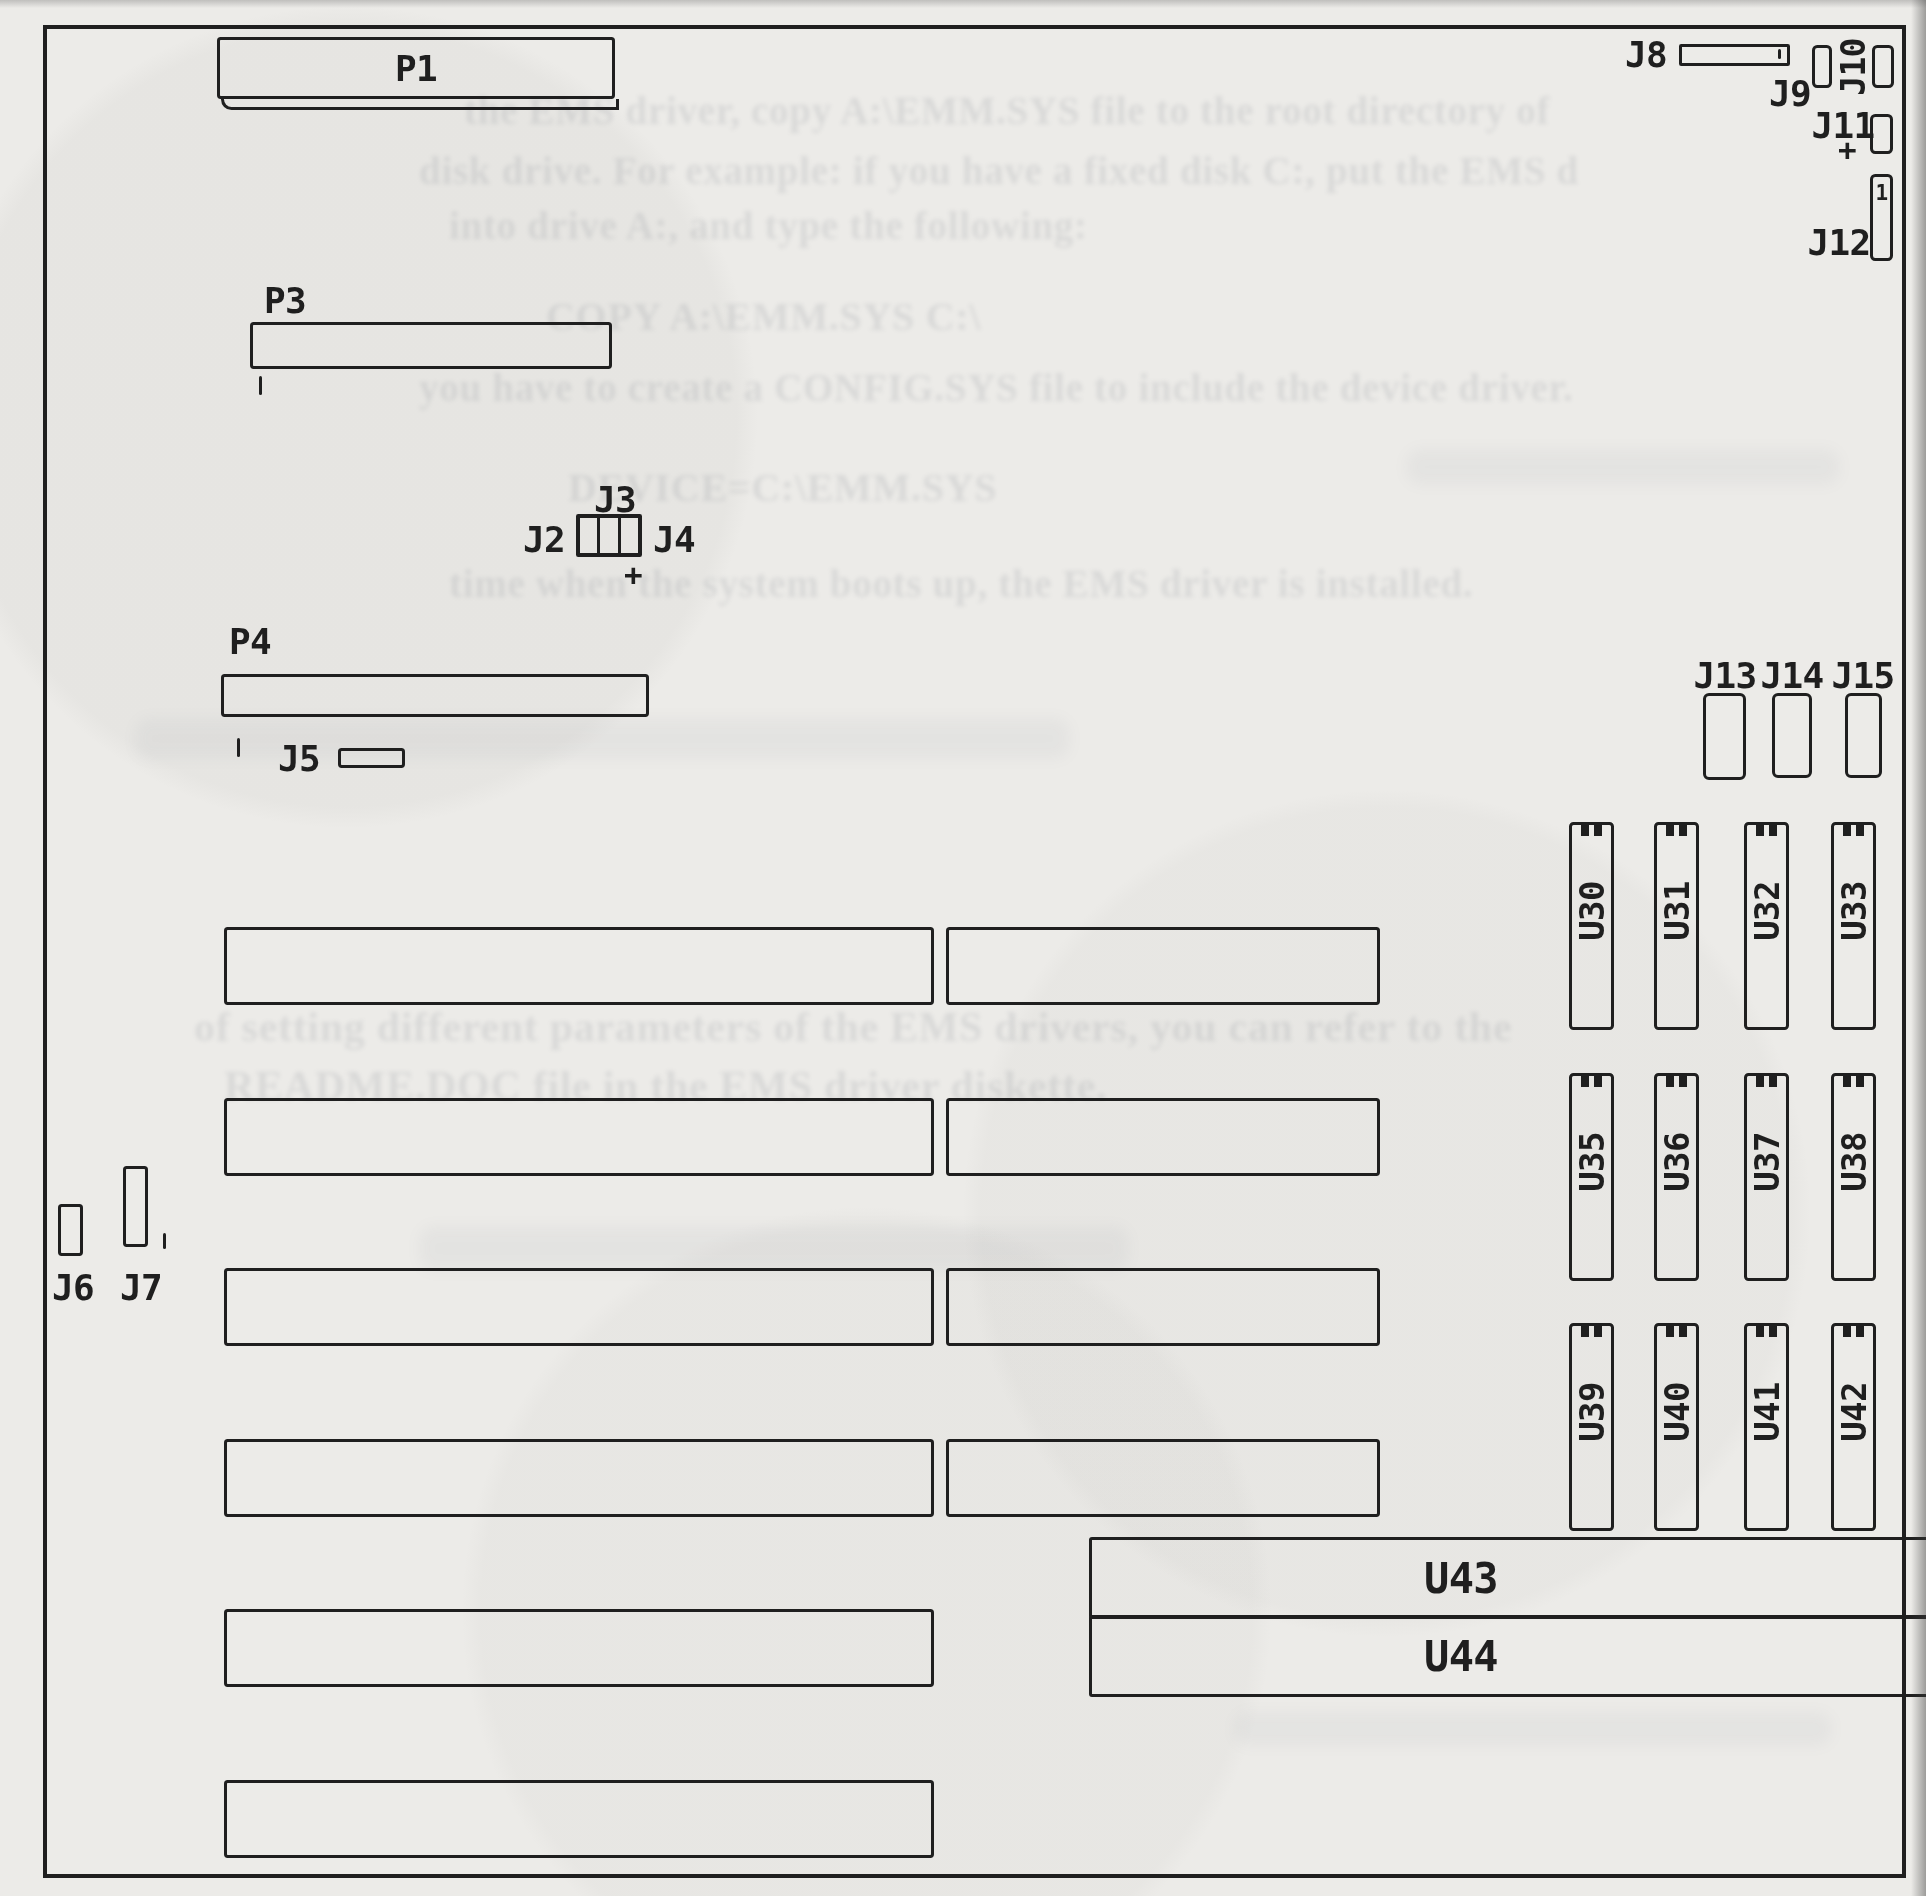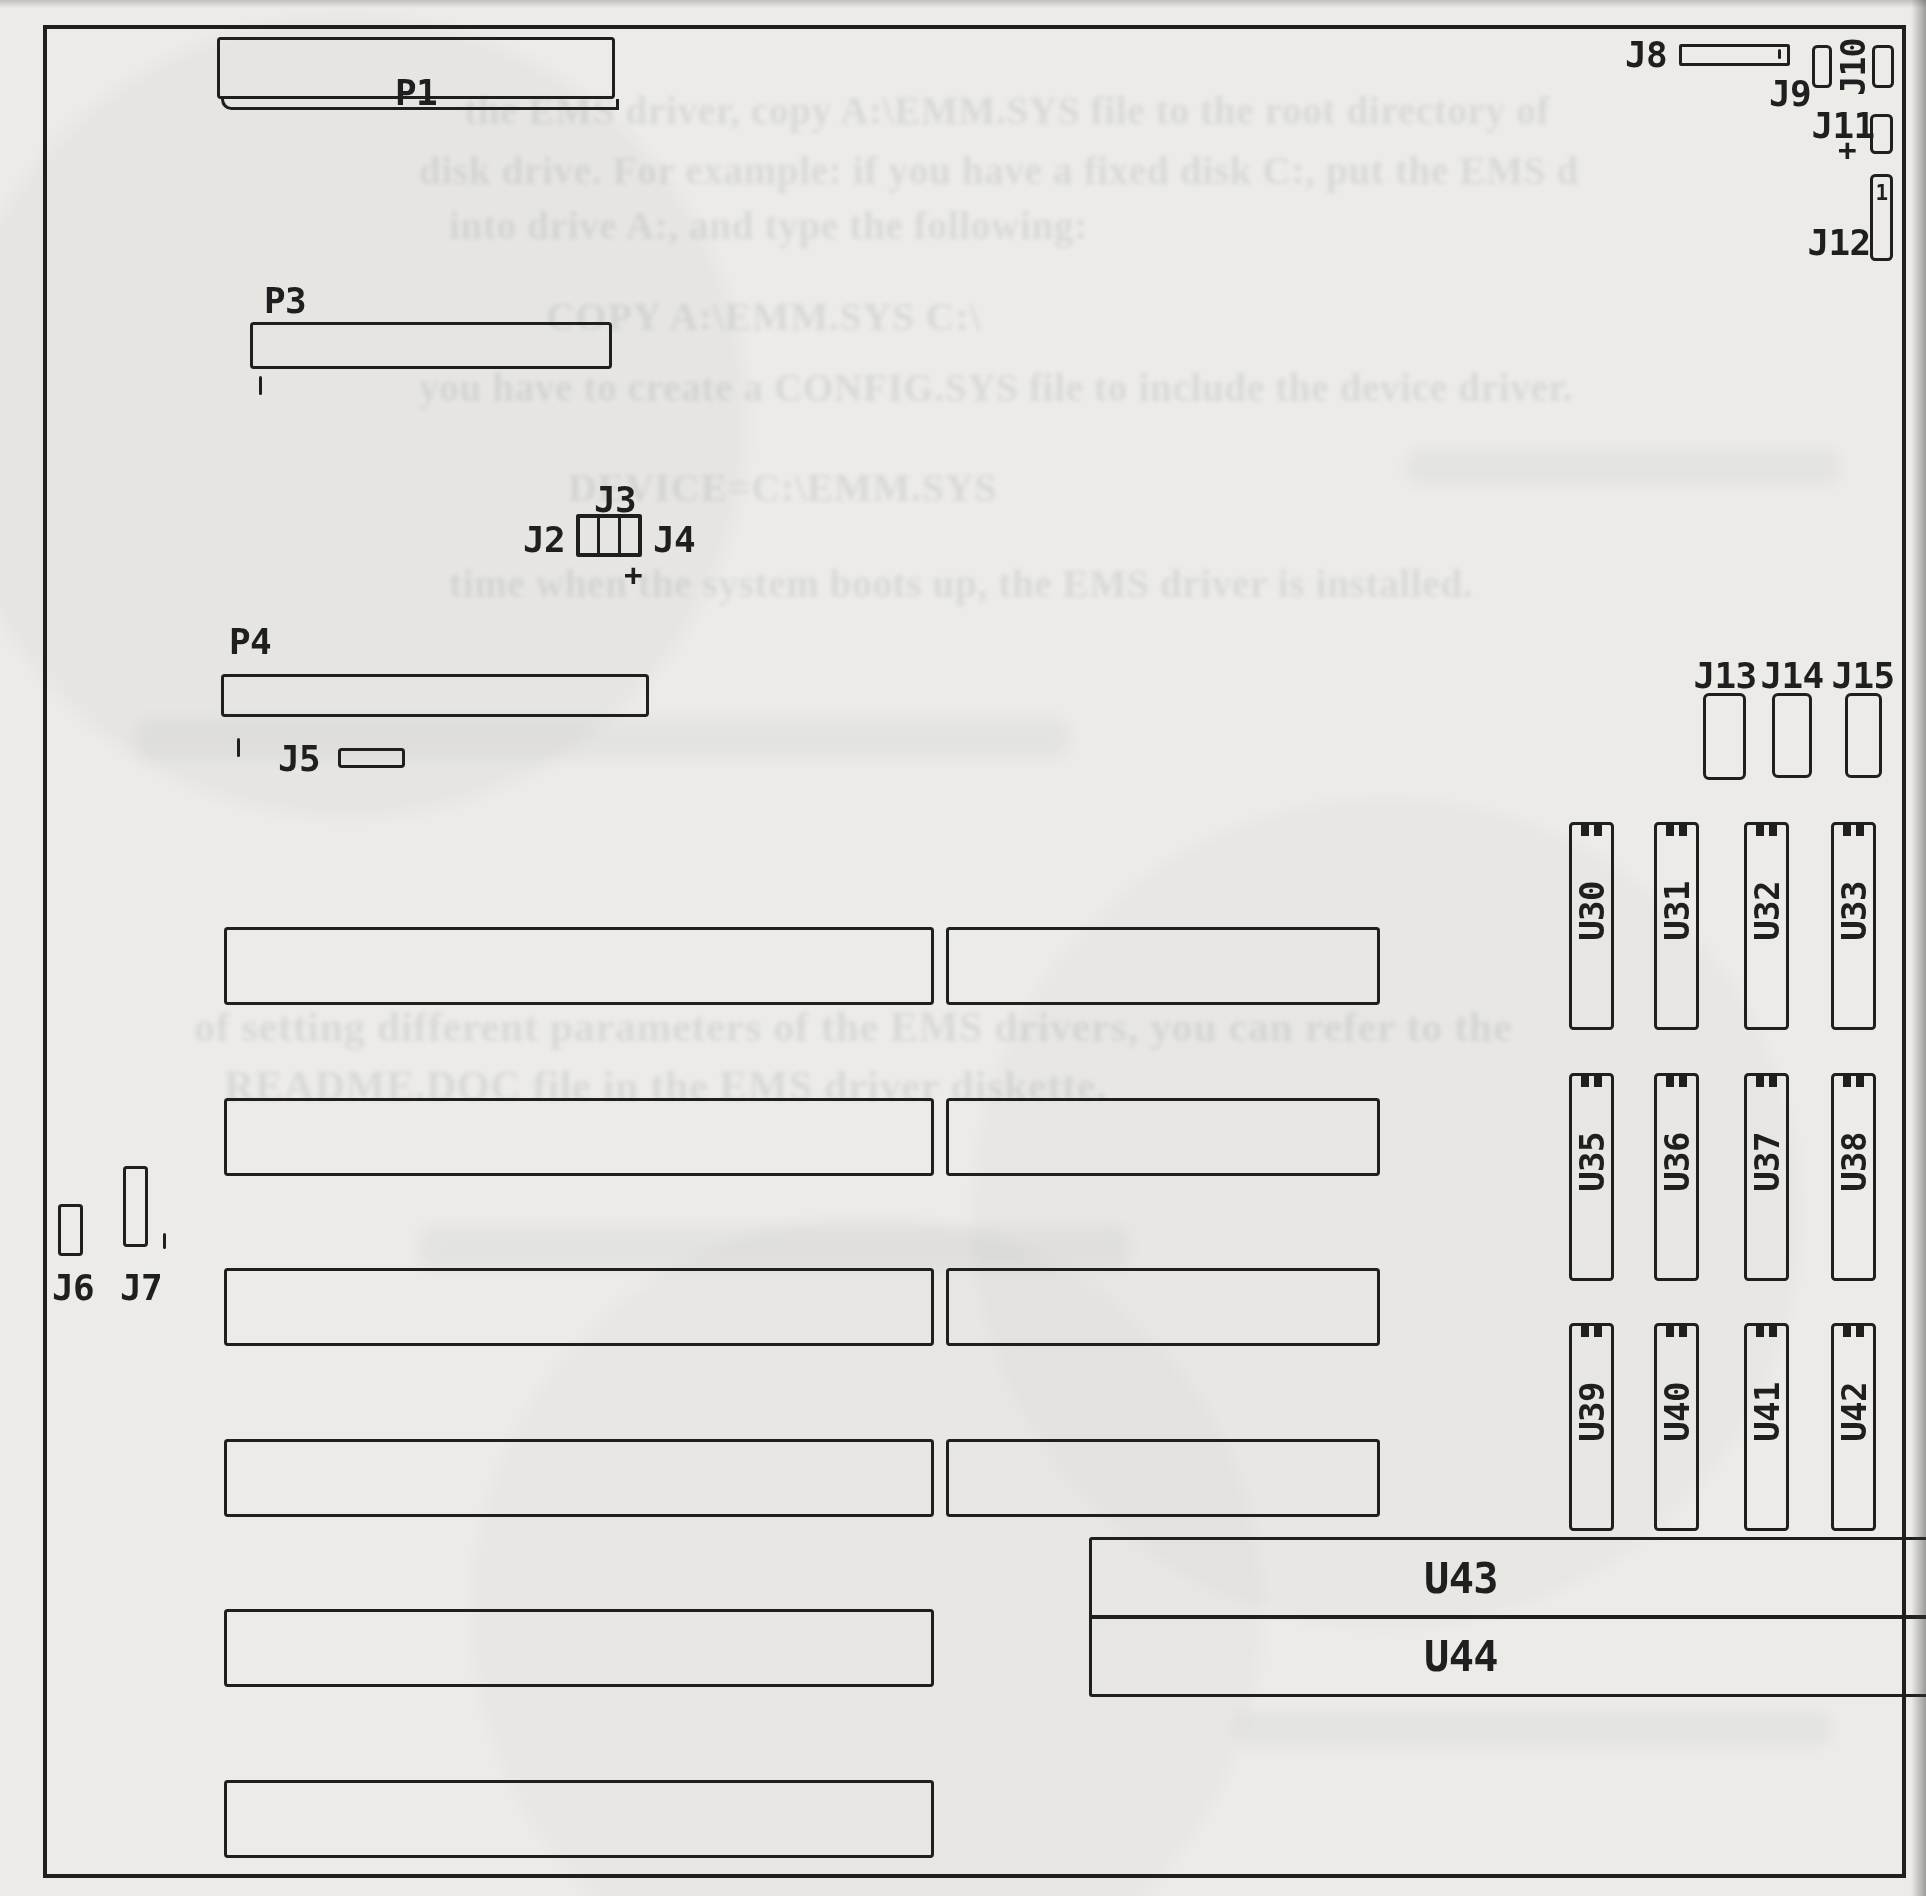--- a/index.html
+++ b/index.html
@@ -21,21 +21,21 @@
     color:#5d6470;opacity:0.13;filter:blur(2.2px);letter-spacing:0.7px;
   }
   .smudge{position:absolute;background:#6b7280;opacity:0.06;filter:blur(6.7px);border-radius:15px;}
   
   .board-border{position:absolute;left:43px;top:25.4px;width:1863px;height:1853px;
     border:4.5px solid #1f1f1f;box-sizing:border-box;}
   .rect{position:absolute;border:3.7px solid #1f1f1f;box-sizing:border-box;border-radius:3.7px;background:transparent;}
   .thick{border-width:4.5px;}
   .lbl{position:absolute;transform:translate(-50%,-50%);font-size:36px;font-weight:700;
     letter-spacing:-0.7px;white-space:nowrap;}
-  .lbl.inrect{left:50%;top:50%;margin-top:24px;}
+  .lbl.inrect{left:50%;top:50%;}
   .biglbl{font-size:42px;}
   .vlbl{transform:translate(-50%,-50%) rotate(-90deg);}
   .tick{position:absolute;width:3px;background:#1f1f1f;border-radius:1.5px;}
   .plus{font-size:31px;}
   .pin1{font-size:21px;font-weight:700;}
   
   .p1lip{position:absolute;left:221px;top:99px;width:398px;height:11.2px;box-sizing:border-box;
     border-left:3.7px solid #1f1f1f;border-bottom:3.7px solid #1f1f1f;border-right:3.7px solid #1f1f1f;
     border-bottom-left-radius:10.5px;border-top:0;}
   

